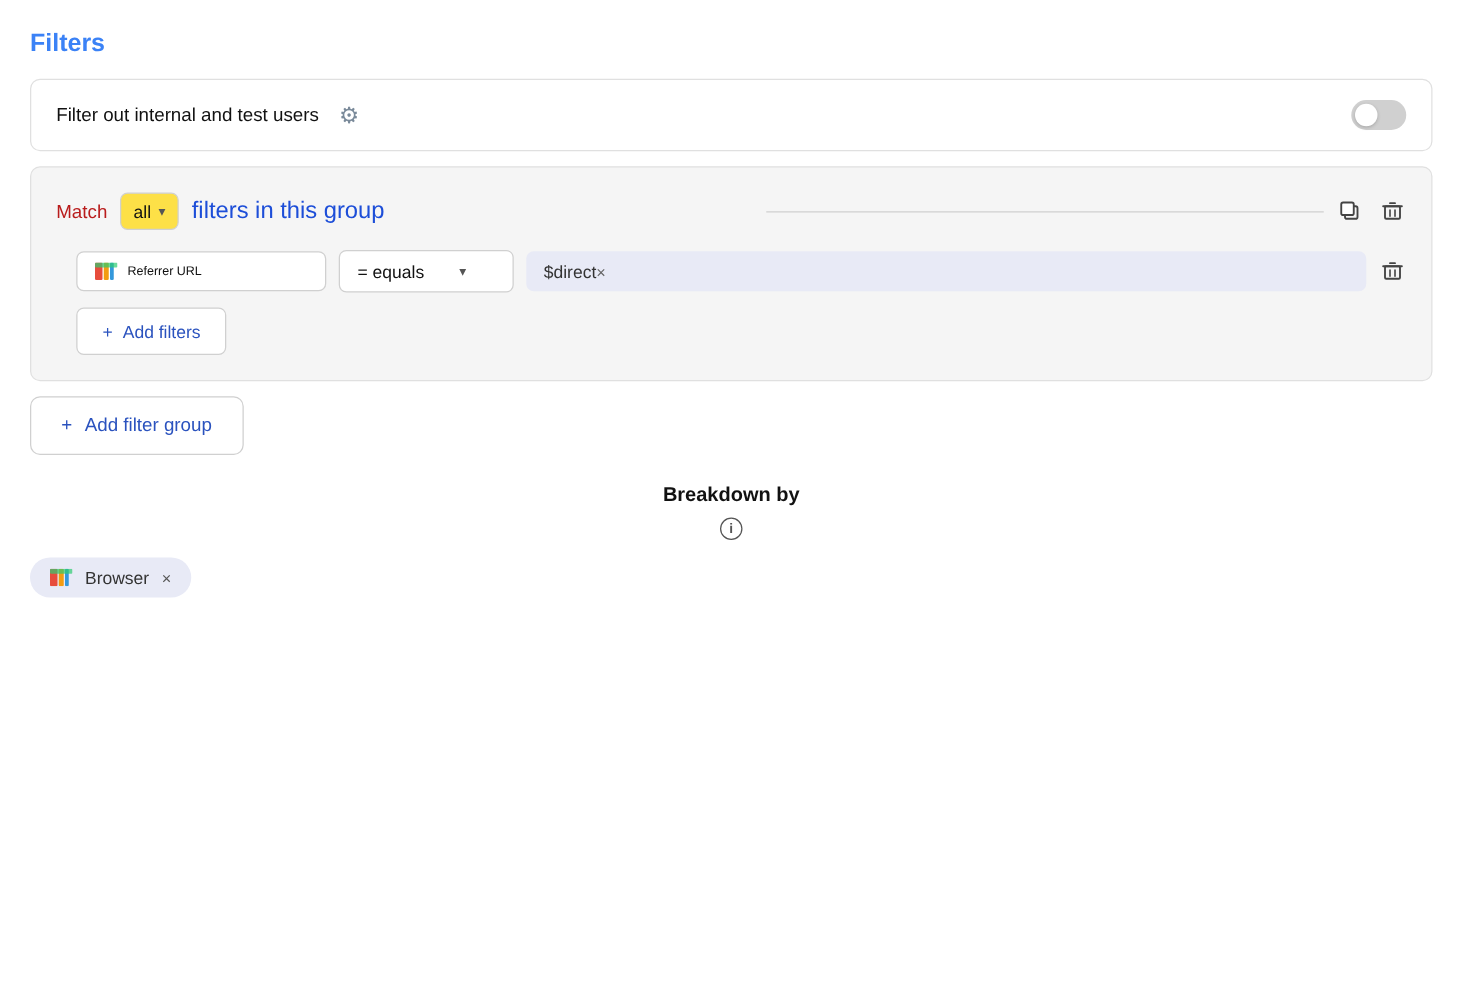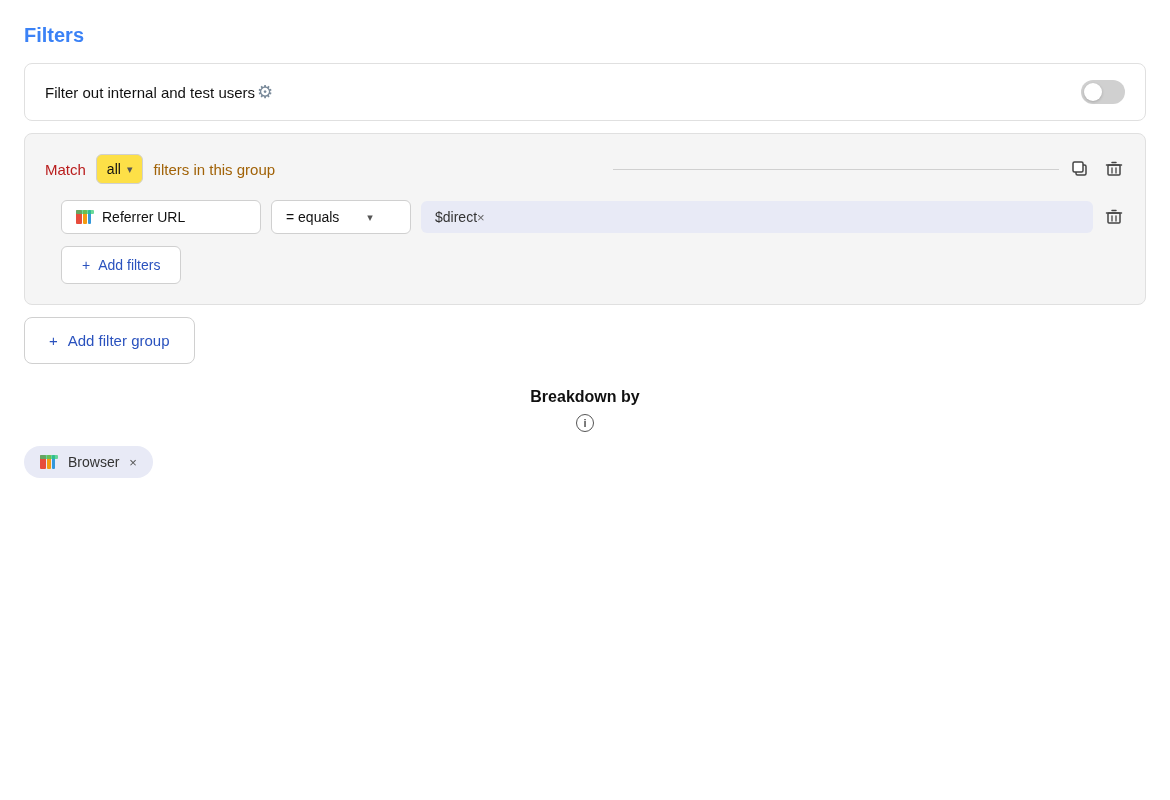--- a/index.html
+++ b/index.html
@@ -27,21 +27,21 @@
       display: flex;
       align-items: center;
       justify-content: space-between;
     }
 
     .filter-internal-label {
       font-size: 15px;
       font-weight: 500;
       display: flex;
       align-items: center;
-      gap: 2px;
+      gap: 16px;
       color: #111;
     }
 
     .gear-icon {
       color: #7a8a9a;
       font-size: 18px;
     }
 
     .toggle {
       width: 44px;
@@ -95,22 +95,22 @@
       font-size: 14px;
       color: #111;
     }
 
     .match-select .chevron {
       font-size: 11px;
       color: #555;
     }
 
     .filters-in-group-text {
-      font-size: 15px;
-      color: #a16207;
+      font-size: 19px;
+      color: #1d4ed8;
       flex: 1;
     }
 
     .match-actions {
       display: flex;
       gap: 12px;
       margin-left: auto;
     }
 
     .icon-btn {
@@ -134,21 +134,21 @@
 
     .filter-field-box {
       background: white;
       border: 1px solid #d0d0d0;
       border-radius: 6px;
       padding: 8px 14px;
       display: flex;
       align-items: center;
       gap: 8px;
       min-width: 200px;
-      font-size: 14px;
+      font-size: 10px;
       color: #111;
     }
 
     .operator-box {
       background: white;
       border: 1px solid #d0d0d0;
       border-radius: 6px;
       padding: 8px 14px;
       display: flex;
       align-items: center;

